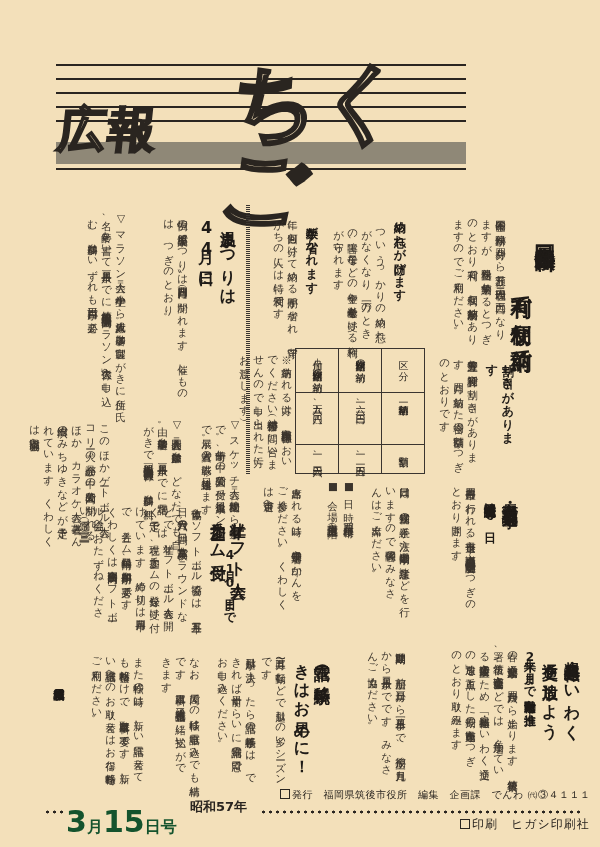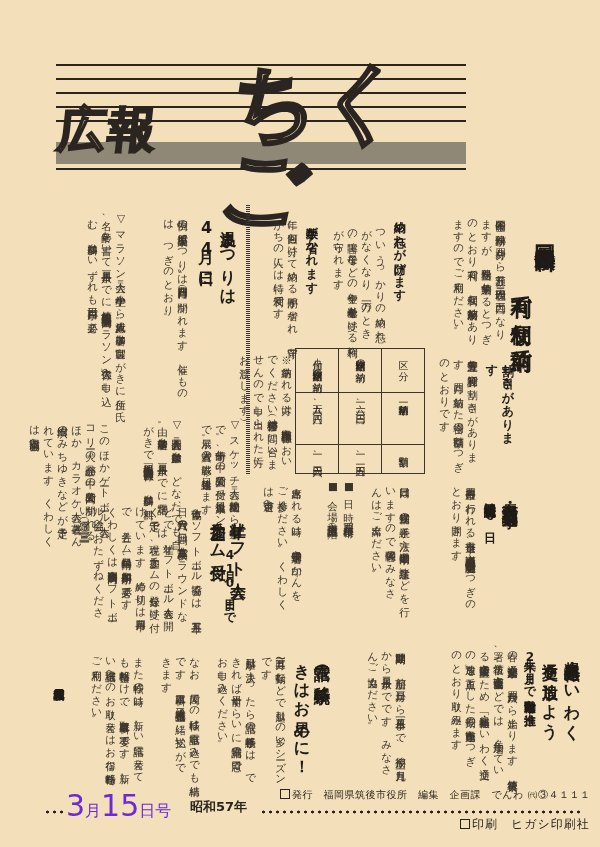--- a/index.html
+++ b/index.html
@@ -55,21 +55,21 @@
   .fee-cell.mid { height: 52px; border-bottom: 1px solid #3a3530; }
   .fee-cell.end { flex: 1; }
 
   .dashed-divider { position: absolute; width: 4px;
     background: repeating-linear-gradient(180deg, #3a3530 0 1px, transparent 1px 2px); }
 
   
   .footer { position: absolute; left: 44px; top: 788px; width: 540px; height: 50px; }
   .dots { position: absolute; height: 4px;
     background: radial-gradient(circle, #2a2520 1.4px, transparent 1.6px) 0 0/7px 4px repeat-x; }
-  .issue-date { position: absolute; left: 22px; top: 0; font-family: "DejaVu Sans", sans-serif; font-weight: normal; color: #6d28d9; white-space: nowrap; }
+  .issue-date { position: absolute; left: 22px; top: 16px; font-family: "DejaVu Sans", sans-serif; font-weight: bold; color: #14532d; white-space: nowrap; }
   .issue-date .num { font-size: 30px; }
   .issue-date .unit { font-size: 16px; }
   .issue-era { position: absolute; left: 146px; top: 10px; font-family: "DejaVu Sans", sans-serif; font-weight: bold; font-size: 13px; }
   .pub-line { position: absolute; left: 236px; top: 0; font-size: 10px; white-space: nowrap; letter-spacing: 0.5px; }
   .print-line { position: absolute; left: 416px; top: 28px; font-size: 12px; white-space: nowrap; letter-spacing: 1px; }
   .box { display: inline-block; width: 8px; height: 8px; border: 1px solid #2a2520; margin-right: 2px; vertical-align: -1px; }
 </style>
 </head>
 <body>
 

